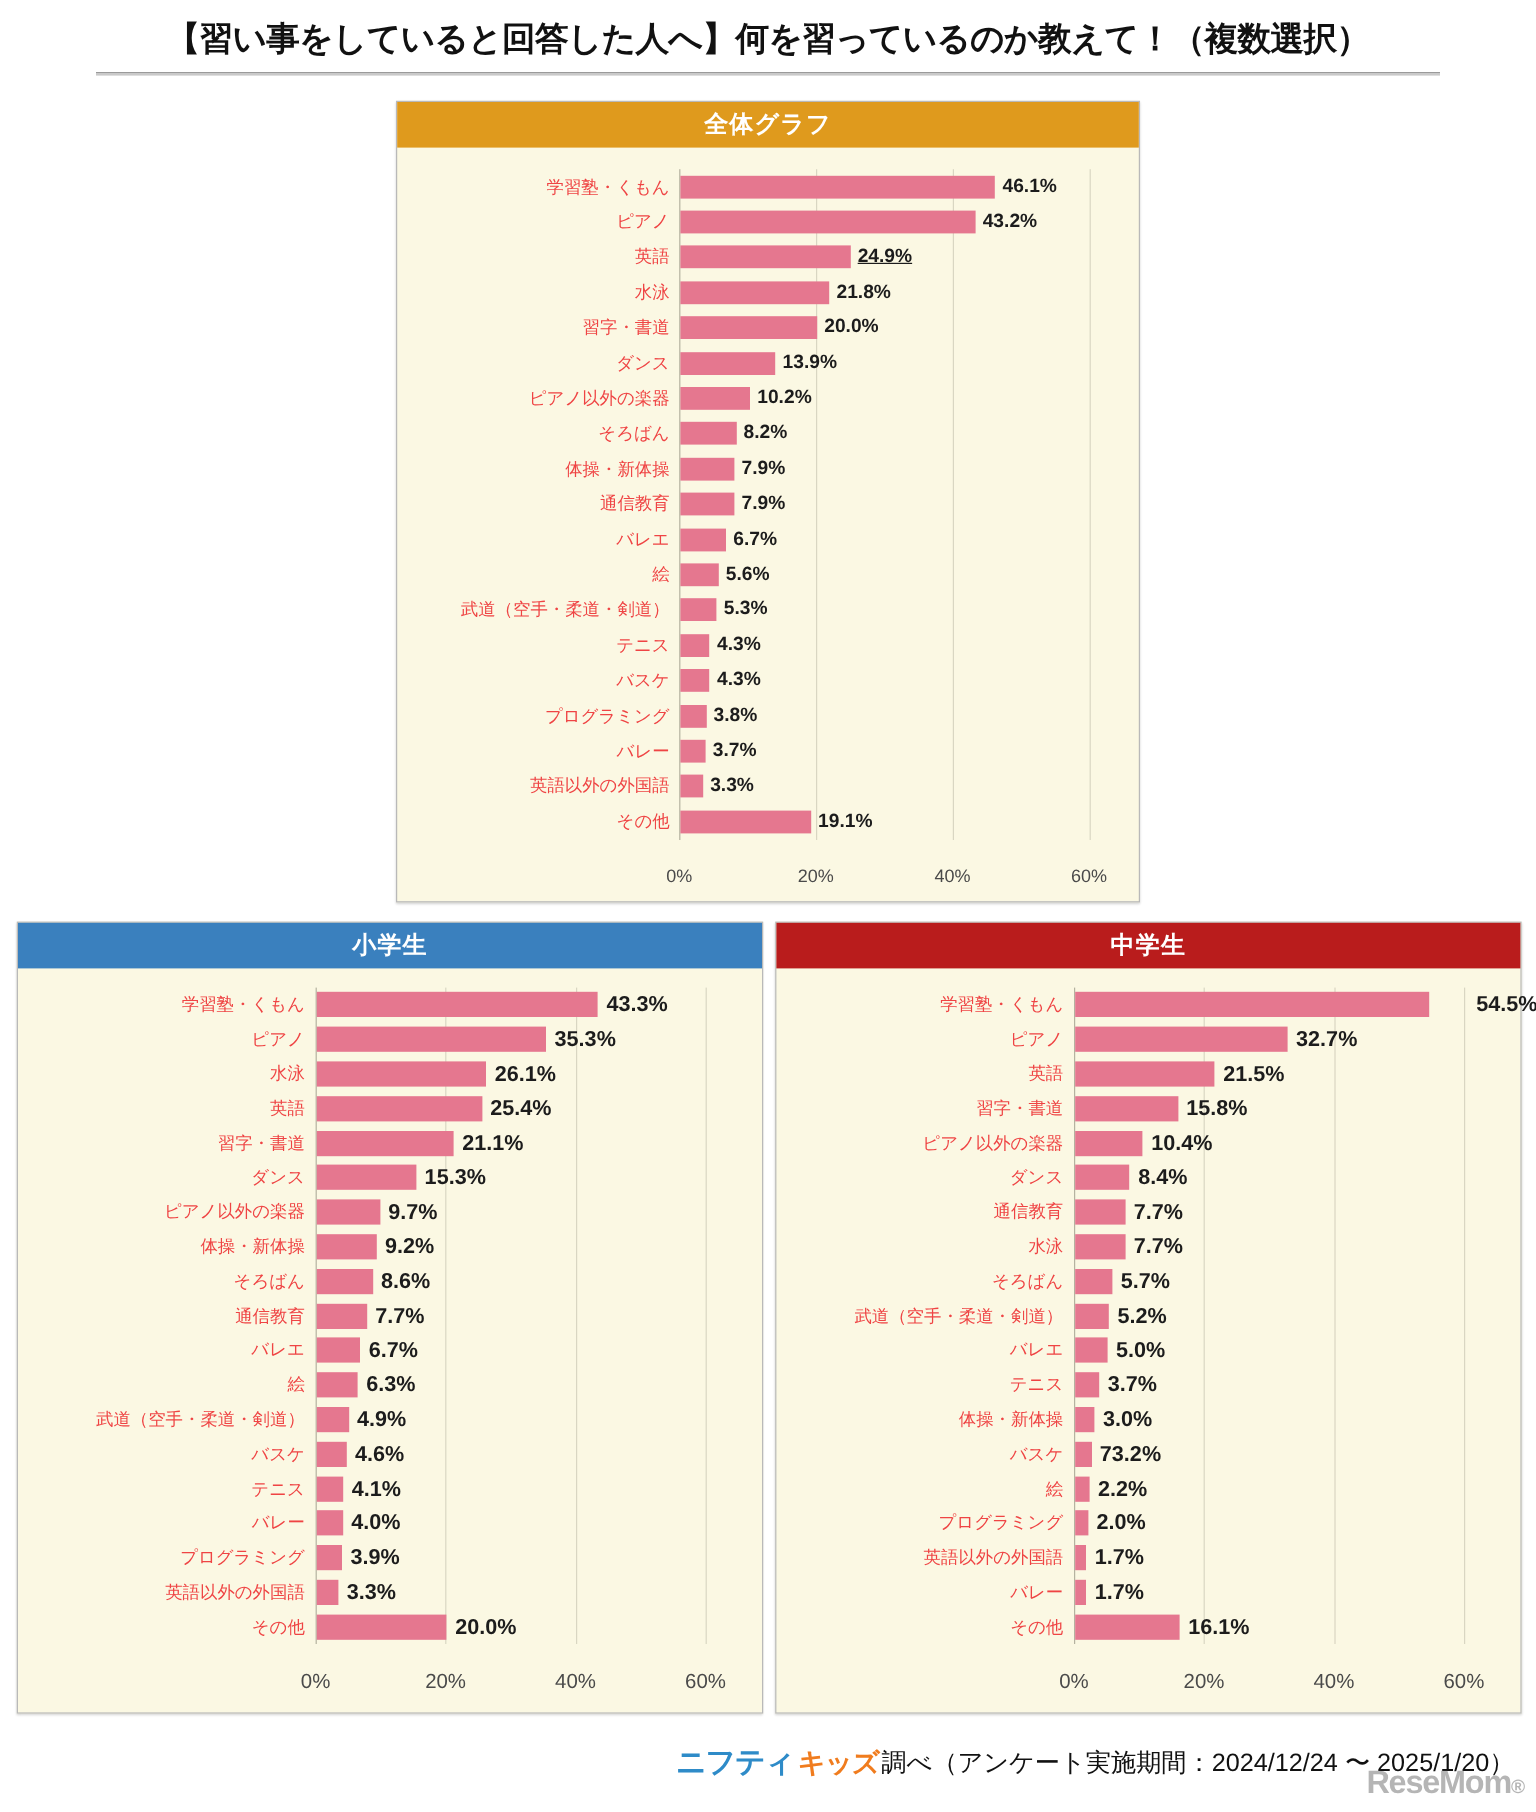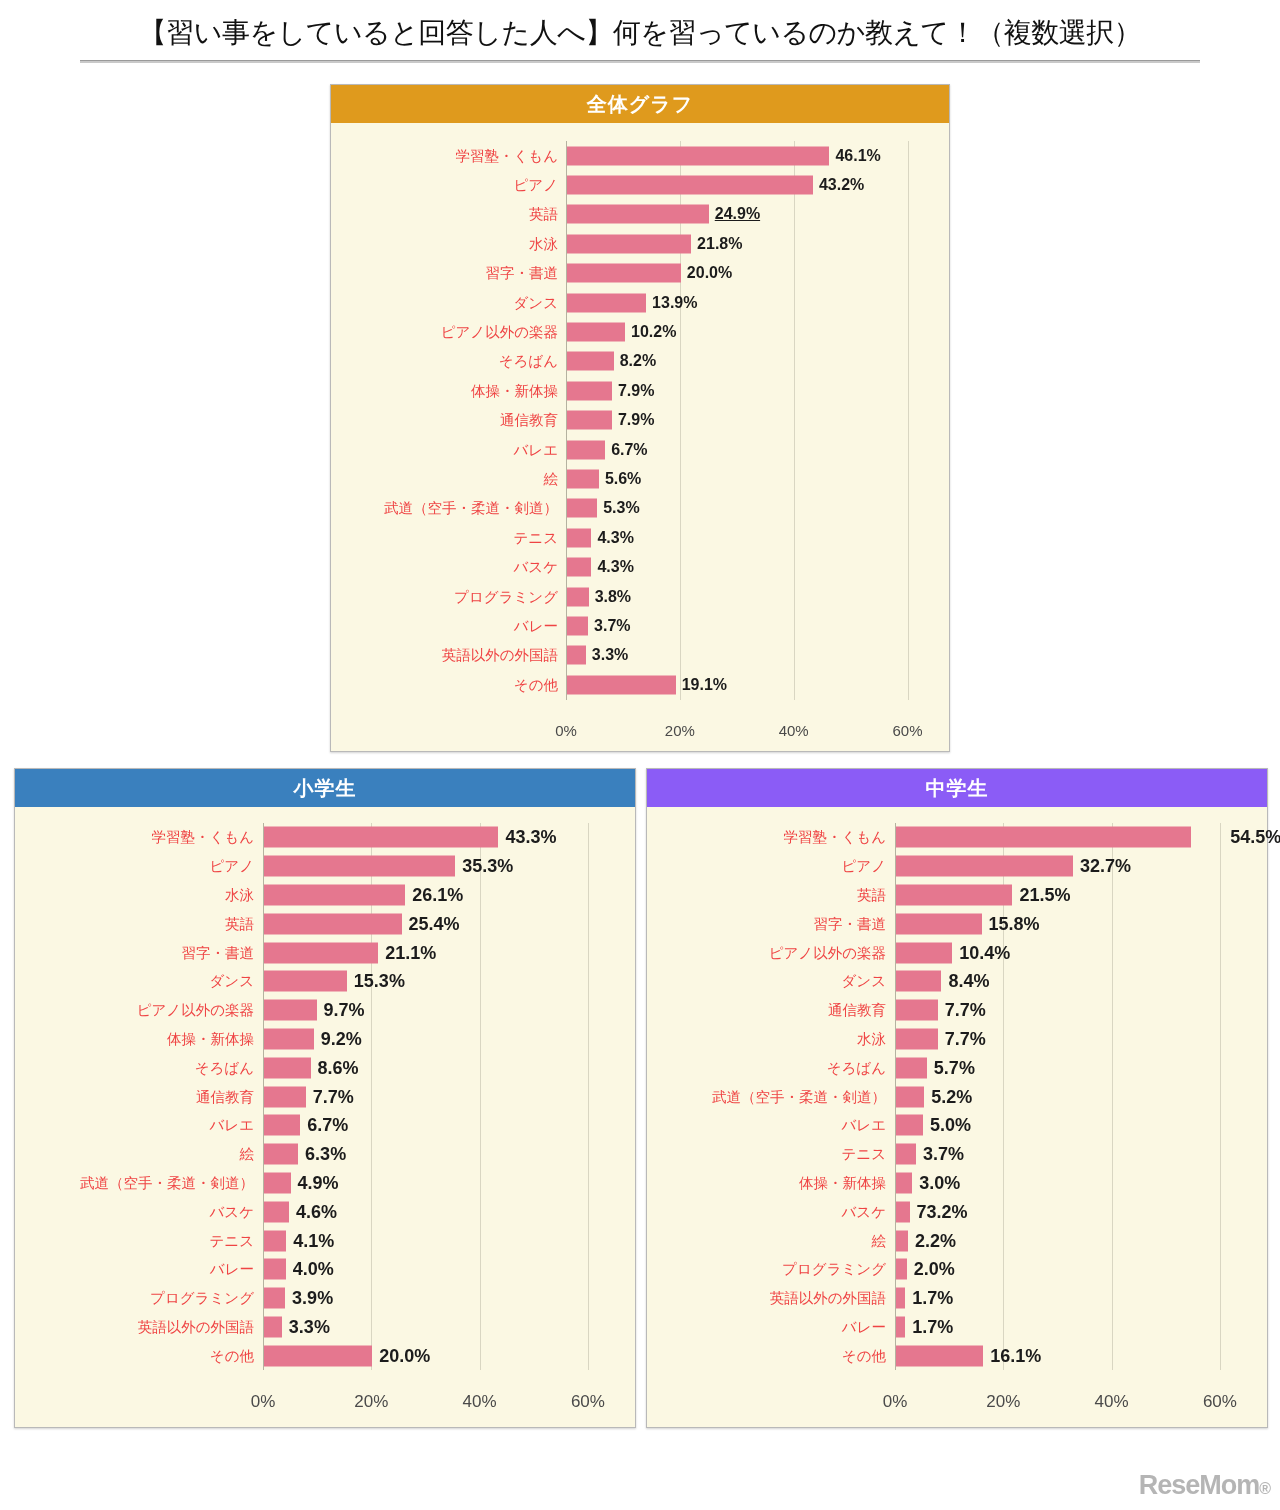--- a/index.html
+++ b/index.html
@@ -9,21 +9,21 @@
     background: #ffffff;
     font-family: "Liberation Sans", "DejaVu Sans", sans-serif;
   }
   #root { position: relative; width: 1280px; height: 1510px; overflow: hidden; }
 
   
   .page-title-wrap {
     position: absolute; left: 80px; top: 14px; width: 1120px;
   }
   .page-title {
-    font-size: 28px; font-weight: 400; color: #111;
+    font-size: 28px; font-weight: 700; color: #111;
     text-align: center; letter-spacing: -0.5px;
     white-space: nowrap;
   }
   .title-rule {
     margin-top: 8px; height: 3px; width: 100%;
     background: linear-gradient(to bottom, #9a9a9a 0 1px, #c9c9c9 1px 3px);
   }
 
   
   .panel {
@@ -33,21 +33,21 @@
     box-shadow: 0 1px 2px rgba(0,0,0,0.18);
   }
   .panel-header {
     height: 38px; line-height: 38px;
     text-align: center;
     color: #ffffff; font-weight: 700; font-size: 20px;
     letter-spacing: 1px;
   }
   .panel-header.orange { background: #DF9A1D; }
   .panel-header.blue   { background: #3A80BE; }
-  .panel-header.red    { background: #8b5cf6; }
+  .panel-header.red    { background: #b91c1c; }
 
   .panel-body { position: relative; width: 100%; }
 
   
   .plot { position: absolute; }
   .gridline {
     position: absolute; top: 0; bottom: 0; width: 1px;
     background: #d9d6c2;
   }
   .axisline {
@@ -449,17 +449,24 @@
             <div class="val-label" style="left: 95.1877px;">16.1%</div>
           </div>
           <div class="tick" style="left: -40px; width: 80px; top: 569.2px;">0%</div>
           <div class="tick" style="left: 68.3077px; width: 80px; top: 569.2px;">20%</div>
           <div class="tick" style="left: 176.615px; width: 80px; top: 569.2px;">40%</div>
           <div class="tick" style="left: 284.923px; width: 80px; top: 569.2px;">60%</div>
         </div>
     </div>
   </div>
 
+  <div class="footer">
+    <span class="nifty-logo">
+      <span class="nifty-blue">ニフティ</span>
+      <span class="kids-badge">キッズ</span>
+    </span>
+    <span class="footer-text">調べ（アンケート実施期間：2024/12/24 〜 2025/1/20）</span>
+  </div>
   <div class="watermark">
     <span>ReseMom</span><span class="dot">®</span>
   </div>
 
 </div>
 
 </body></html>

